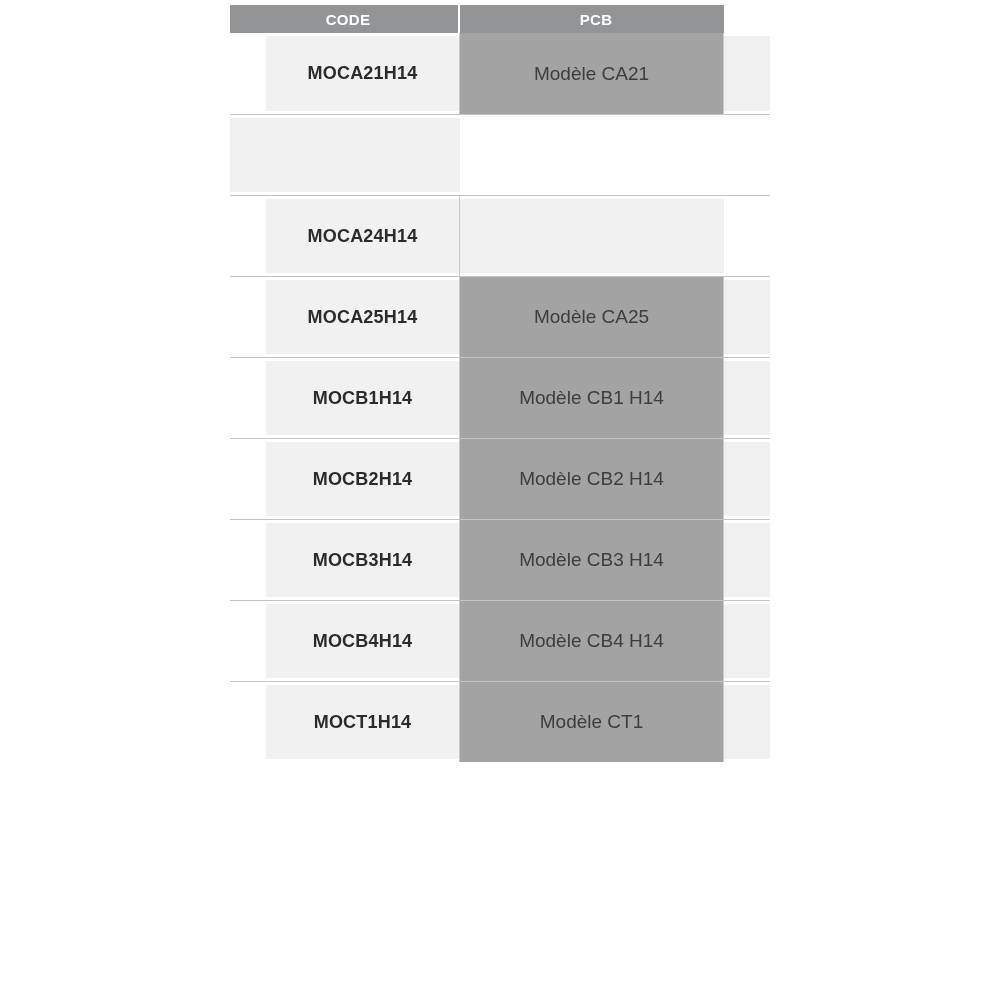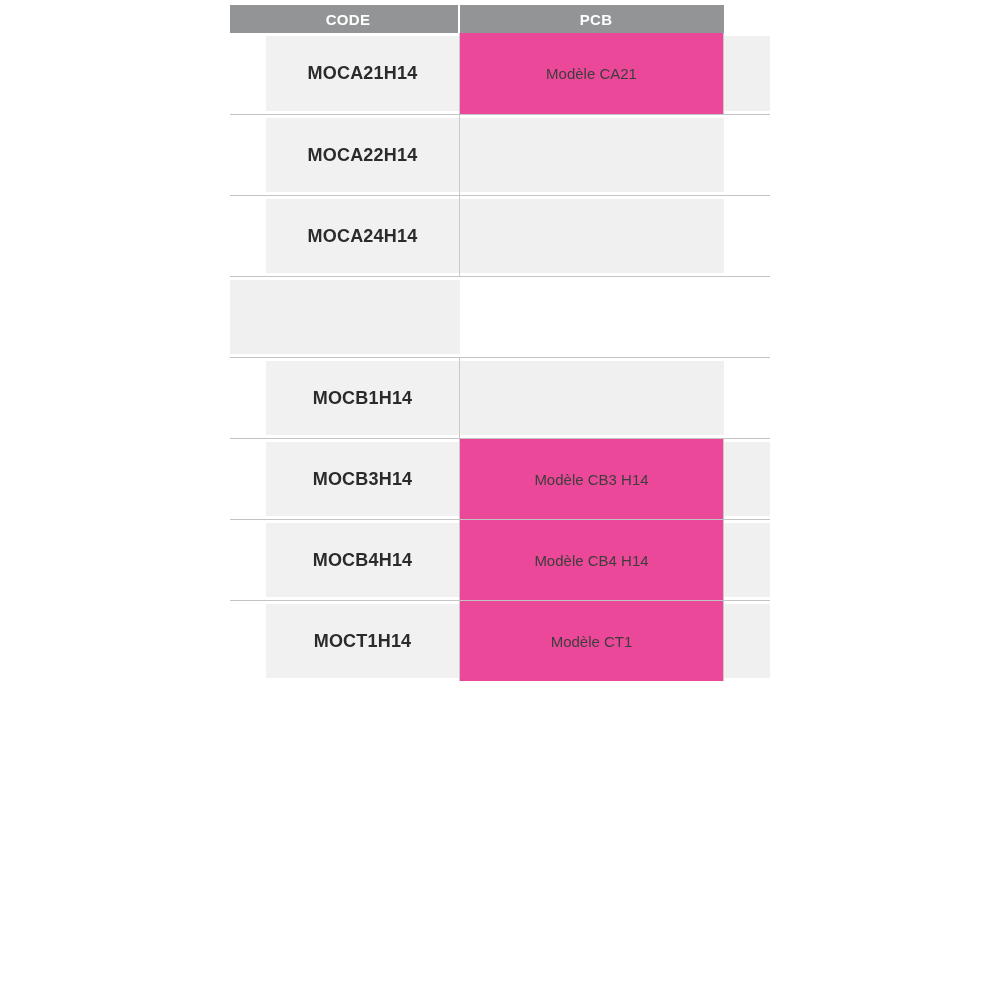--- a/index.html
+++ b/index.html
@@ -66,23 +66,23 @@
       #ffffff calc(100% - 3px), #ffffff 100%);
     border-right: 1px solid #c9c9c9;
     font-weight: bold;
     font-size: 18px;
     color: #2b2b2b;
     letter-spacing: 0.2px;
     margin-left: 36px;
   }
 
   .td.desc {
-    background: #ec4899;
+    background: #a3a3a3;
     border-right: 1px solid #c9c9c9;
-    font-size: 15px;
+    font-size: 19px;
     color: #3d3d3d;
   }
 
   .td.pcb {
     background: linear-gradient(to bottom,
       #ffffff 0px, #ffffff 3px,
       #f0f0f1 3px, #f0f0f1 calc(100% - 3px),
       #ffffff calc(100% - 3px), #ffffff 100%);
   }
 </style>
@@ -95,39 +95,46 @@
     <div class="th">PCB</div>
   </div>
   <div id="rows-container">
   <div class="row">
     <div class="td code">MOCA21H14</div>
     <div class="td desc">Modèle CA21</div>
     <div class="td pcb"></div>
   </div>
 
   <div class="row">
-    <div class="td code">MOCA22H14</div>
     <div class="td pcb"></div>
   </div>
 
 
   <div class="row">
     <div class="td code">MOCA24H14</div>
     <div class="td pcb"></div>
   </div>
 
   <div class="row">
+    <div class="td code">MOCA25H14</div>
+    <div class="td desc">Modèle CA25</div>
     <div class="td pcb"></div>
   </div>
 
   <div class="row">
     <div class="td code">MOCB1H14</div>
+    <div class="td desc">Modèle CB1 H14</div>
     <div class="td pcb"></div>
   </div>
 
+  <div class="row">
+    <div class="td code">MOCB2H14</div>
+    <div class="td desc">Modèle CB2 H14</div>
+    <div class="td pcb"></div>
+  </div>
 
   <div class="row">
     <div class="td code">MOCB3H14</div>
     <div class="td desc">Modèle CB3 H14</div>
     <div class="td pcb"></div>
   </div>
 
   <div class="row">
     <div class="td code">MOCB4H14</div>
     <div class="td desc">Modèle CB4 H14</div>

